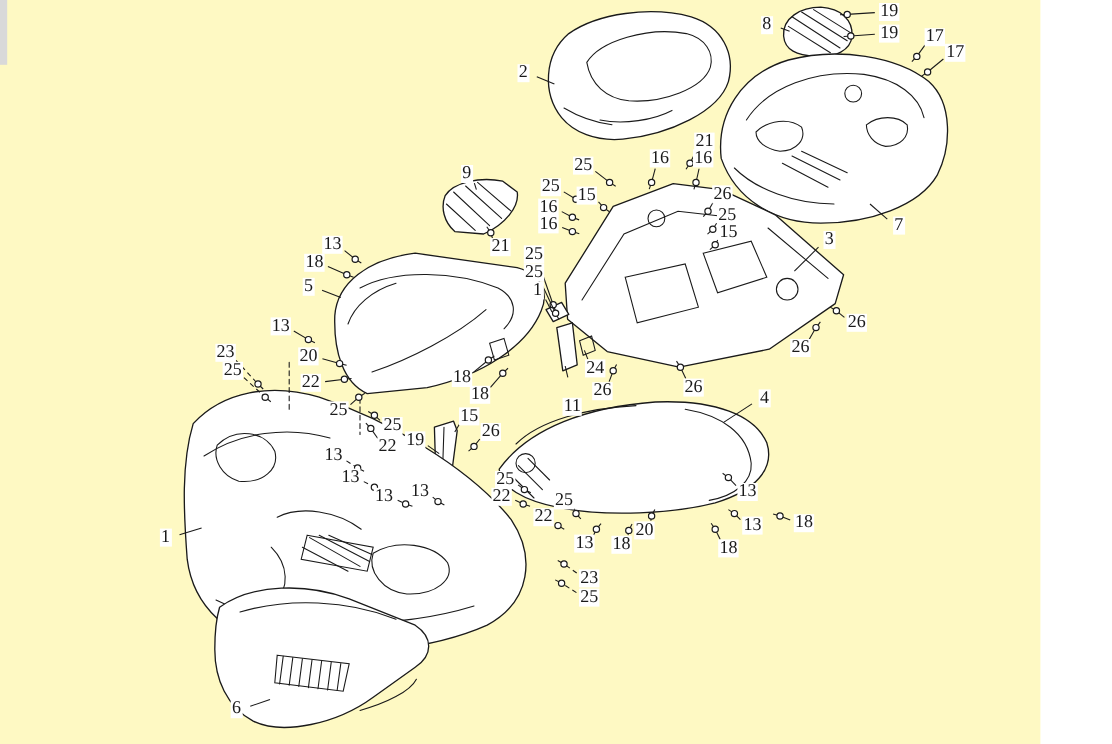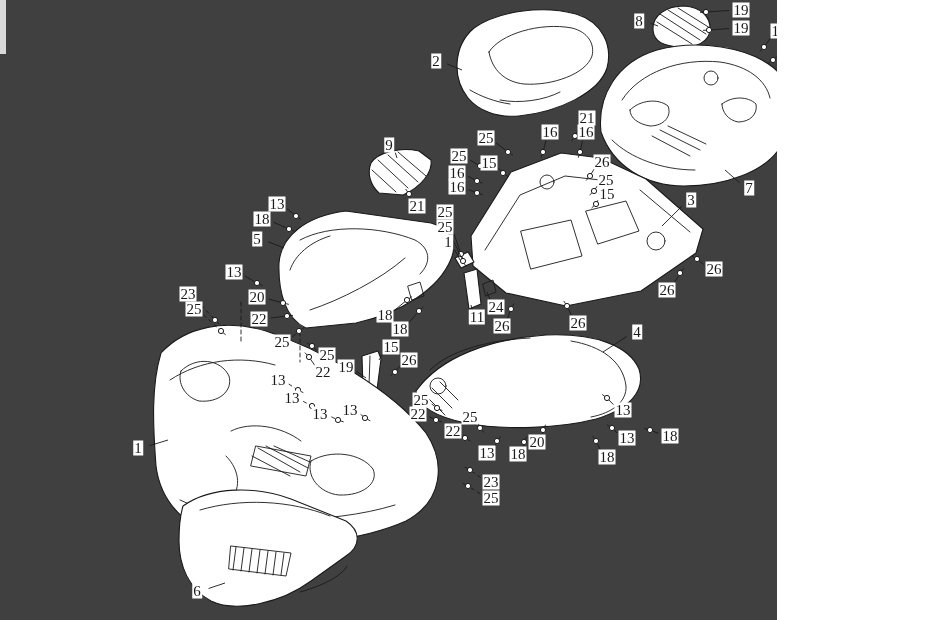--- a/index.html
+++ b/index.html
@@ -1,16 +1,16 @@
 <!DOCTYPE html>
 <html><head>
 <meta charset="utf-8">
 <style>
   html,body{margin:0;padding:0;background:#ffffff;}
-  #stage{position:relative;width:777px;height:620px;background:#404040;overflow:hidden;
+  #stage{position:relative;width:867px;height:620px;background:#fef9c3;overflow:hidden;
          font-family:"Liberation Serif","DejaVu Serif",serif;}
   #drawing{position:absolute;left:0;top:0;width:927px;height:620px;}
   #callout-layer{position:absolute;left:0;top:0;width:927px;height:620px;pointer-events:none;}
   .callout{position:absolute;transform:translate(-50%,-50%);
            font:15px "Liberation Serif","DejaVu Serif",serif;color:#1a1a1a;
            background:#ffffff;padding:0 1px;line-height:1;white-space:nowrap;}
   .p{fill:#ffffff;stroke:#1a1a1a;stroke-width:1.1;stroke-linejoin:round;}
   .d{fill:none;stroke:#1a1a1a;stroke-width:0.9;stroke-linecap:round;}
   .leader{stroke:#1a1a1a;stroke-width:0.9;fill:none;}
   .dashed{stroke-dasharray:4 3;}
@@ -424,21 +424,21 @@
       <div class="callout" style="left: 257px; top: 297px;">20</div>
       <div class="callout" style="left: 188px; top: 294px;">23</div>
       <div class="callout" style="left: 194px; top: 309px;">25</div>
       <div class="callout" style="left: 259px; top: 319px;">22</div>
       <div class="callout" style="left: 282px; top: 342px;">25</div>
       <div class="callout" style="left: 327px; top: 355px;">25</div>
       <div class="callout" style="left: 323px; top: 372px;">22</div>
       <div class="callout" style="left: 385px; top: 315px;">18</div>
       <div class="callout" style="left: 400px; top: 329px;">18</div>
       <div class="callout" style="left: 496px; top: 307px;">24</div>
-      <div class="callout" style="left: 477px; top: 317px;">11</div>
+      <div class="callout" style="left: 477px; top: 339px;">11</div>
       <div class="callout" style="left: 502px; top: 326px;">26</div>
       <div class="callout" style="left: 578px; top: 323px;">26</div>
       <div class="callout" style="left: 667px; top: 290px;">26</div>
       <div class="callout" style="left: 714px; top: 269px;">26</div>
       <div class="callout" style="left: 637px; top: 332px;">4</div>
       <div class="callout" style="left: 346px; top: 367px;">19</div>
       <div class="callout" style="left: 391px; top: 347px;">15</div>
       <div class="callout" style="left: 409px; top: 360px;">26</div>
       <div class="callout" style="left: 278px; top: 380px;">13</div>
       <div class="callout" style="left: 292px; top: 398px;">13</div>

